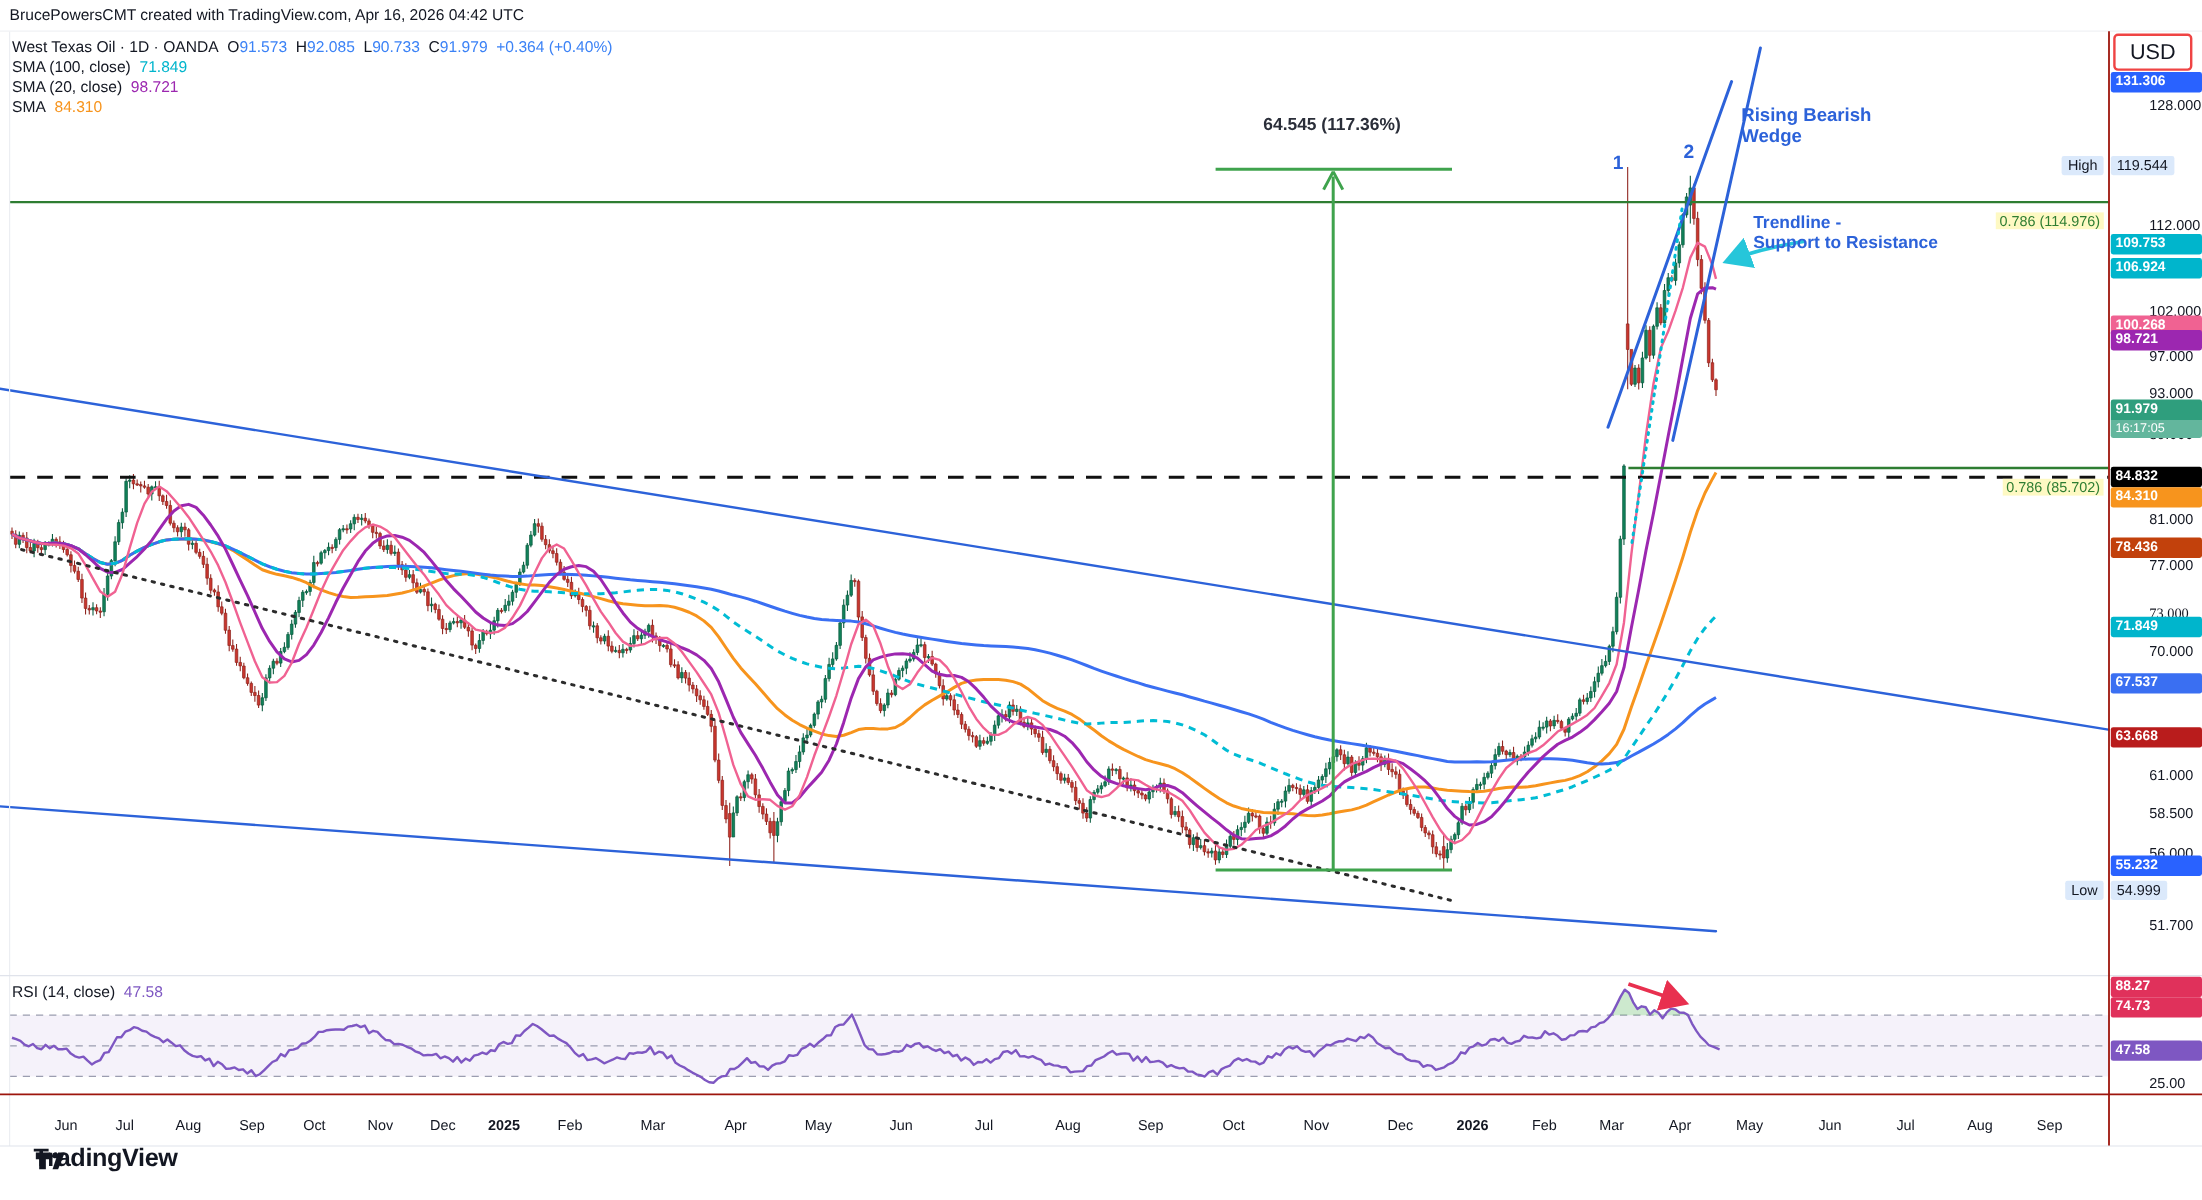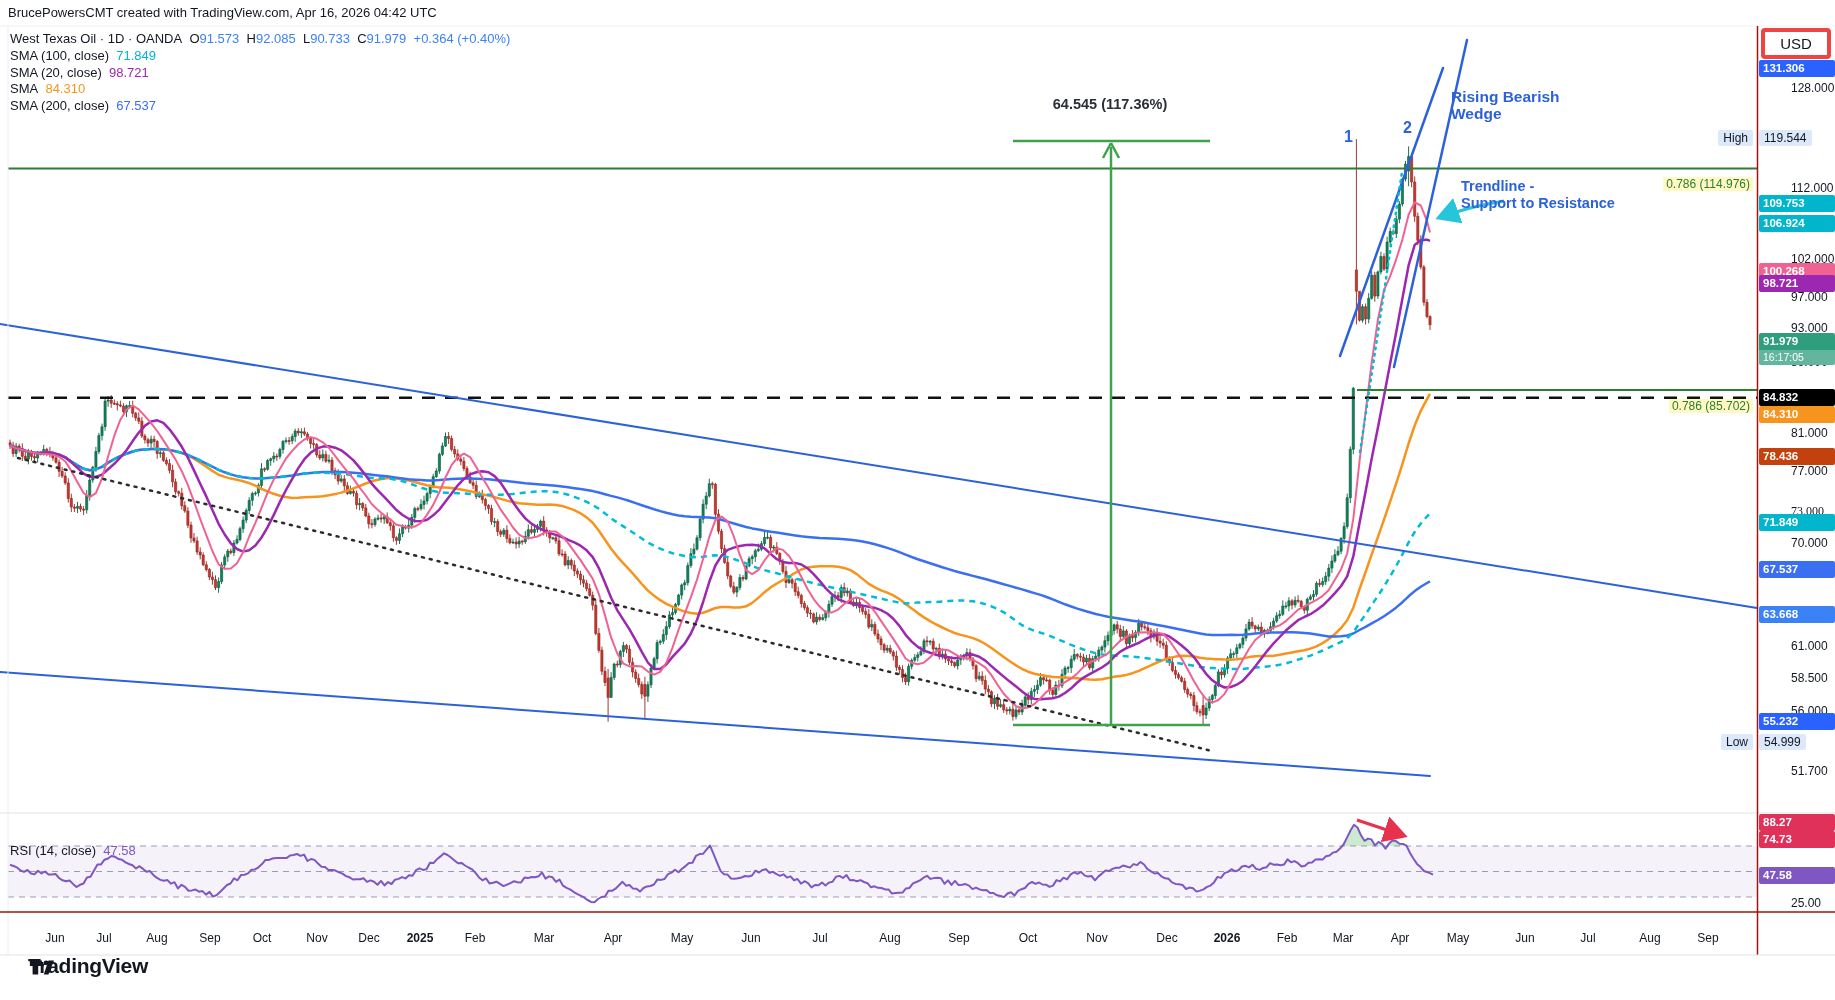--- a/index.html
+++ b/index.html
@@ -5,29 +5,29 @@
   html,body{margin:0;padding:0;background:#fff;}
   #stage{position:relative;width:1835px;height:1000px;background:#fff;overflow:hidden;
          font-family:"Liberation Sans","DejaVu Sans",sans-serif;color:#131722;}
   .abs{position:absolute;}
   #attribution{left:8px;top:5px;font-size:13px;color:#131722;}
   #legend{left:10px;top:31px;font-size:13px;line-height:16.8px;}
   #legend .row{white-space:nowrap;}
   #legend .t{color:#131722;}
   #legend .g{color:#3b82f6;}
   .indval{font-weight:400;}
-  #rsi-legend{left:10px;top:819px;font-size:13px;margin-top:24px;}
+  #rsi-legend{left:10px;top:819px;font-size:13px;}
   #rsi-legend .v{color:#7e57c2;}
   .tick{position:absolute;left:1763px;font-size:12px;color:#131722;white-space:nowrap;margin-left:28px;}
   .badge{position:absolute;left:1759px;width:72px;font-size:11.5px;font-weight:700;
          color:#fff;padding:2px 0 2px 4px;border-radius:2px;line-height:13px;}
   .chip{position:absolute;background:#dbe9fb;color:#131722;font-size:12px;
         padding:1px 5px;border-radius:2px;white-space:nowrap;}
   .usd{position:absolute;left:1761px;top:28px;width:62px;text-align:center;background:#fff;
-       border:4px solid #ef4444;border-radius:4px;font-size:15px;padding:3px 0;color:#131722;}
+       border:2px solid #ef4444;border-radius:4px;font-size:18px;padding:3px 0;color:#131722;}
   .month{position:absolute;top:921px;transform:translateX(-50%);font-size:12px;color:#131722;margin-top:10px;}
   .month.b{font-weight:700;}
   .fiblab{position:absolute;font-size:12px;color:#2e7d32;background:#fef9c3;padding:0 3px;
           transform:translate(-100%,-50%);white-space:nowrap;margin-top:16px;}
   .blue-note{position:absolute;color:#2c62d9;font-weight:700;font-size:15.5px;line-height:17px;white-space:nowrap;}
   .marker{position:absolute;color:#2c62d9;font-weight:700;font-size:16px;}
   #measure-label{position:absolute;color:#2a2e39;font-weight:700;font-size:14.5px;transform:translateX(-50%);white-space:nowrap;}
   #logo{left:28px;top:954px;display:flex;align-items:center;gap:8px;}
   #logo .txt{font-size:21px;font-weight:700;letter-spacing:-0.3px;color:#131722;}
   svg{position:absolute;left:0;top:0;}
@@ -106,21 +106,20 @@
       <span class="t">West Texas Oil · 1D · OANDA</span>&nbsp;
       <span class="t">O</span><span class="g">91.573</span>&nbsp;
       <span class="t">H</span><span class="g">92.085</span>&nbsp;
       <span class="t">L</span><span class="g">90.733</span>&nbsp;
       <span class="t">C</span><span class="g">91.979</span>&nbsp;
       <span class="g">+0.364 (+0.40%)</span>
     </div>
     <div class="row"><span class="t">SMA (100, close)</span>&nbsp;&nbsp;<span class="indval" style="color: rgb(0, 181, 204);">71.849</span></div>
     <div class="row"><span class="t">SMA (20, close)</span>&nbsp;&nbsp;<span class="indval" style="color: rgb(156, 39, 176);">98.721</span></div>
     <div class="row"><span class="t">SMA</span>&nbsp;&nbsp;<span class="indval" style="color: rgb(247, 148, 29);">84.310</span></div>
-    <div class="row"><span class="t">SMA (200, close)</span>&nbsp;&nbsp;<span class="indval" style="color: rgb(58, 111, 242);">67.537</span></div>
   </div>
 
   <div class="abs" id="rsi-legend">
     <span>RSI (14, close)</span>&nbsp;&nbsp;<span class="v">47.58</span>
   </div>
 
   <div class="usd">USD</div>
 
   <div class="blue-note" style="left:1451px;top:88px;">
     <div>Rising Bearish</div>
@@ -167,21 +166,21 @@
     <div class="badge" style="top: 195.033px; background: rgb(0, 181, 204);">109.753</div>
     <div class="badge" style="top: 214.723px; background: rgb(0, 181, 204);">106.924</div>
     <div class="badge" style="top: 263.184px; background: rgb(240, 98, 146);">100.268</div>
     <div class="badge" style="top: 274.908px; background: rgb(156, 39, 176);">98.721</div>
     <div class="badge" style="top: 333px; background: rgb(47, 158, 125);">91.979<div style="background: rgba(255, 255, 255, 0.25); margin: 2px 0px -2px -4px; padding: 1px 0px 1px 4px; font-weight: 400; font-size: 10.5px; border-radius: 0px 0px 2px 2px;">16:17:05</div></div>
     <div class="badge" style="top: 389.233px; background: rgb(0, 0, 0);">84.832</div>
     <div class="badge" style="top: 406px; background: rgb(247, 148, 29);">84.310</div>
     <div class="badge" style="top: 448.339px; background: #c2410c;">78.436</div>
     <div class="badge" style="top: 514.477px; background: rgb(0, 181, 204);">71.849</div>
     <div class="badge" style="top: 561.143px; background: rgb(58, 111, 242);">67.537</div>
-    <div class="badge" style="top: 605.624px; background: #3b82f6;">63.668</div>
+    <div class="badge" style="top: 605.624px; background: #b91c1c;">63.668</div>
     <div class="badge" style="top: 712.797px; background: rgb(41, 98, 255);">55.232</div>
     <div class="badge" style="top: 813.5px; background: rgb(224, 49, 91);">88.27</div>
     <div class="badge" style="top: 830.5px; background: rgb(224, 49, 91);">74.73</div>
     <div class="badge" style="top: 866.5px; background: rgb(126, 87, 194);">47.58</div>
     <div class="chip" style="right: 82px; top: 130px;">High</div>
     <div class="chip" style="left: 1759px; top: 130px;">119.544</div>
     <div class="chip" style="right: 82px; top: 734px;">Low</div>
     <div class="chip" style="left: 1759px; top: 734px;">54.999</div>
     <div class="month" style="left: 55px;">Jun</div>
     <div class="month" style="left: 104px;">Jul</div>

